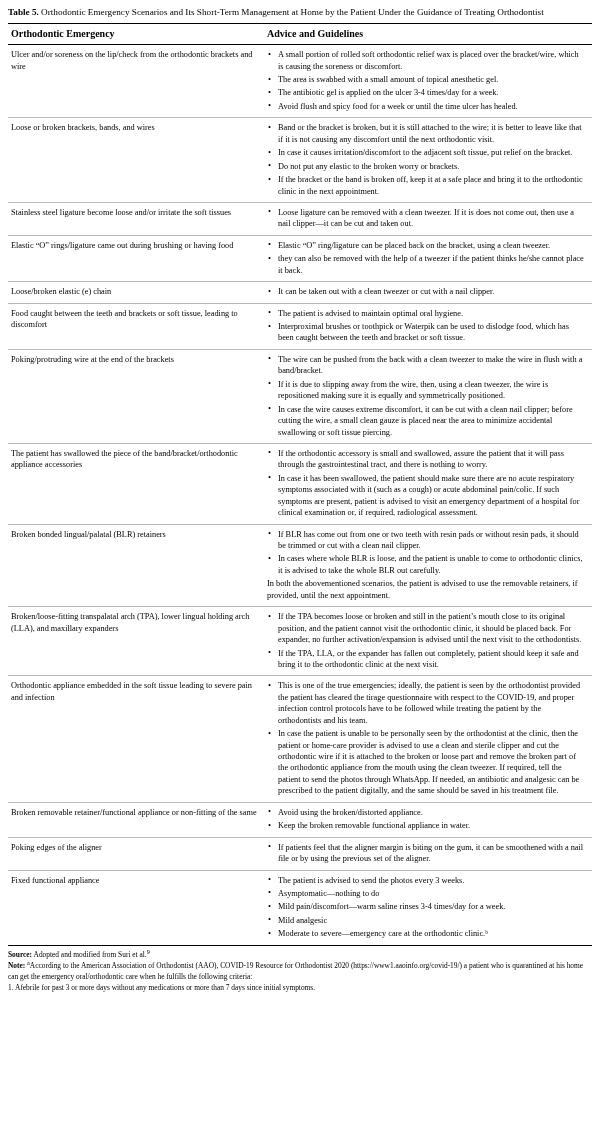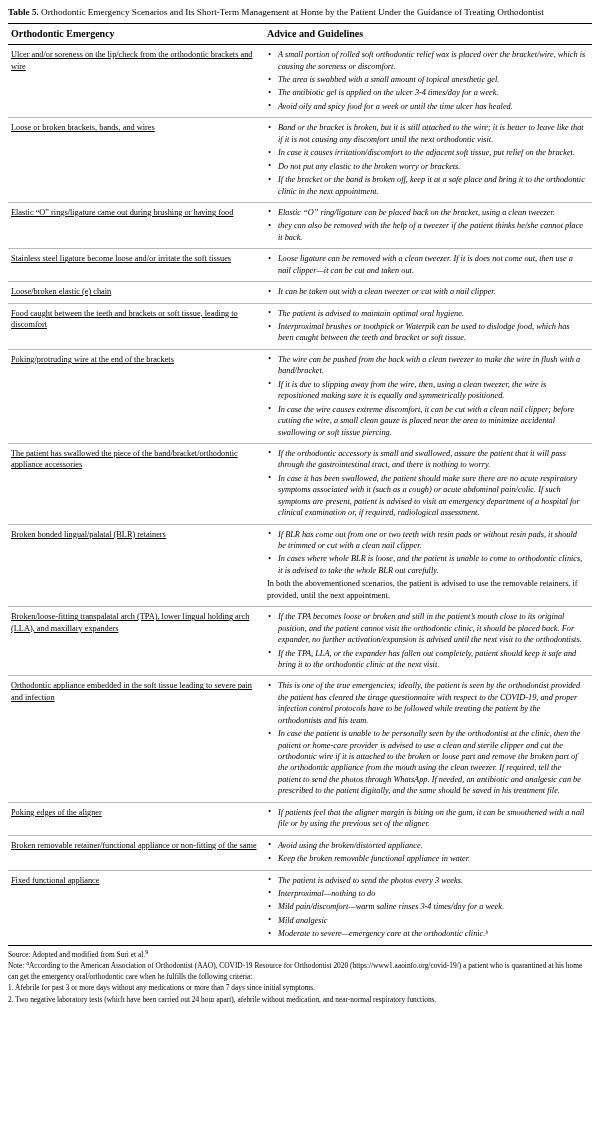--- a/index.html
+++ b/index.html
@@ -50,39 +50,37 @@
     border-bottom: 0.6px solid #b9b9b9;
   }
   tbody tr:last-child td {
     border-bottom: 1.1px solid #000;
     margin-top: 32px;
   }
   td.col-a {
     width: 247px;
     padding-left: 3px;
     padding-right: 8px;
-    text-decoration: underline;
   }
   th.col-a {
     width: 247px;
     padding-left: 3px;
   }
   td.col-b {
     padding-left: 6px;
   }
   ul.bullets {
     margin: 0;
     padding: 0;
     list-style: none;
   }
   ul.bullets li {
     position: relative;
     padding-left: 11px;
     margin-bottom: 2px;
-    font-style: italic;
   }
   ul.bullets li:last-child {
     margin-bottom: 0;
   }
   ul.bullets li::before {
     content: "\2022";
     position: absolute;
     left: 1px;
     top: -0.5px;
     font-size: 8.6px;
@@ -92,21 +90,21 @@
   }
   .notes {
     margin-top: 4px;
     font-size: 7.4px;
     line-height: 1.42;
   }
   .notes p {
     margin: 0 0 1px 0;
   }
   .notes .lbl {
-    font-weight: normal;
+    font-weight: bold;
   }
   sup {
     font-size: 6.2px;
     vertical-align: super;
     line-height: 0;
   }
 </style>
 </head>
 <body>
 
@@ -126,52 +124,52 @@
     </thead>
     <tbody>
 
       <tr>
         <td class="col-a">Ulcer and/or soreness on the lip/check from the orthodontic brackets and wire</td>
         <td class="col-b">
           <ul class="bullets">
             <li>A small portion of rolled soft orthodontic relief wax is placed over the bracket/wire, which is causing the soreness or discomfort.</li>
             <li>The area is swabbed with a small amount of topical anesthetic gel.</li>
             <li>The antibiotic gel is applied on the ulcer 3-4 times/day for a week.</li>
-            <li>Avoid oily and spicy food for a week or until the time ulcer has healed.</li>
+            <li>Avoid flush and spicy food for a week or until the time ulcer has healed.</li>
           </ul>
         </td>
       </tr>
 
       <tr>
         <td class="col-a">Loose or broken brackets, bands, and wires</td>
         <td class="col-b">
           <ul class="bullets">
             <li>Band or the bracket is broken, but it is still attached to the wire; it is better to leave like that if it is not causing any discomfort until the next orthodontic visit.</li>
             <li>In case it causes irritation/discomfort to the adjacent soft tissue, put relief on the bracket.</li>
             <li>Do not put any elastic to the broken worry or brackets.</li>
             <li>If the bracket or the band is broken off, keep it at a safe place and bring it to the orthodontic clinic in the next appointment.</li>
           </ul>
         </td>
       </tr>
 
       <tr>
+        <td class="col-a">Stainless steel ligature become loose and/or irritate the soft tissues</td>
+        <td class="col-b">
+          <ul class="bullets">
+            <li>Loose ligature can be removed with a clean tweezer. If it is does not come out, then use a nail clipper—it can be cut and taken out.</li>
+          </ul>
+        </td>
+      </tr>
+
+      <tr>
         <td class="col-a">Elastic “O” rings/ligature came out during brushing or having food</td>
         <td class="col-b">
           <ul class="bullets">
             <li>Elastic “O” ring/ligature can be placed back on the bracket, using a clean tweezer.</li>
             <li>they can also be removed with the help of a tweezer if the patient thinks he/she cannot place it back.</li>
-          </ul>
-        </td>
-      </tr>
-
-      <tr>
-        <td class="col-a">Stainless steel ligature become loose and/or irritate the soft tissues</td>
-        <td class="col-b">
-          <ul class="bullets">
-            <li>Loose ligature can be removed with a clean tweezer. If it is does not come out, then use a nail clipper—it can be cut and taken out.</li>
           </ul>
         </td>
       </tr>
 
       <tr>
         <td class="col-a">Loose/broken elastic (e) chain</td>
         <td class="col-b">
           <ul class="bullets">
             <li>It can be taken out with a clean tweezer or cut with a nail clipper.</li>
           </ul>
@@ -234,60 +232,59 @@
         <td class="col-a">Orthodontic appliance embedded in the soft tissue leading to severe pain and infection</td>
         <td class="col-b">
           <ul class="bullets">
             <li>This is one of the true emergencies; ideally, the patient is seen by the orthodontist provided the patient has cleared the tirage questionnaire with respect to the COVID-19, and proper infection control protocols have to be followed while treating the patient by the orthodontists and his team.</li>
             <li>In case the patient is unable to be personally seen by the orthodontist at the clinic, then the patient or home-care provider is advised to use a clean and sterile clipper and cut the orthodontic wire if it is attached to the broken or loose part and remove the broken part of the orthodontic appliance from the mouth using the clean tweezer. If required, tell the patient to send the photos through WhatsApp. If needed, an antibiotic and analgesic can be prescribed to the patient digitally, and the same should be saved in his treatment file.</li>
           </ul>
         </td>
       </tr>
 
       <tr>
-        <td class="col-a">Poking edges of the aligner</td>
-        <td class="col-b">
-          <ul class="bullets">
-            <li>If patients feel that the aligner margin is biting on the gum, it can be smoothened with a nail file or by using the previous set of the aligner.</li>
-          </ul>
-        </td>
-      </tr>
-
-      <tr>
         <td class="col-a">Broken removable retainer/functional appliance or non-fitting of the same</td>
         <td class="col-b">
           <ul class="bullets">
             <li>Avoid using the broken/distorted appliance.</li>
             <li>Keep the broken removable functional appliance in water.</li>
           </ul>
         </td>
       </tr>
 
       <tr>
+        <td class="col-a">Poking edges of the aligner</td>
+        <td class="col-b">
+          <ul class="bullets">
+            <li>If patients feel that the aligner margin is biting on the gum, it can be smoothened with a nail file or by using the previous set of the aligner.</li>
+          </ul>
+        </td>
+      </tr>
+
+      <tr>
         <td class="col-a">Fixed functional appliance</td>
         <td class="col-b">
           <ul class="bullets">
             <li>The patient is advised to send the photos every 3 weeks.</li>
-            <li>Interproximal—nothing to do</li>
+            <li>Asymptomatic—nothing to do</li>
             <li>Mild pain/discomfort—warm saline rinses 3-4 times/day for a week.</li>
             <li>Mild analgesic</li>
             <li>Moderate to severe—emergency care at the orthodontic clinic.ᵇ</li>
           </ul>
         </td>
       </tr>
 
     </tbody>
   </table>
 
   <div class="notes">
     <p>
       <span class="lbl">Source:</span>
       <span>Adopted and modified from Suri et al.</span><sup>9</sup>
     </p>
     <p>
       <span class="lbl">Note:</span>
       <sup>a</sup><span>According to the American Association of Orthodontist (AAO), COVID-19 Resource for Orthodontist 2020 (https://www1.aaoinfo.org/covid-19/) a patient who is quarantined at his home can get the emergency oral/orthodontic care when he fulfills the following criteria:</span>
     </p>
     <p>1. Afebrile for past 3 or more days without any medications or more than 7 days since initial symptoms.</p>
-    <p>2. Two negative laboratory tests (which have been carried out 24 hour apart), afebrile without medication, and near-normal respiratory functions.</p>
   </div>
 
 </div>
 
 </body></html>

